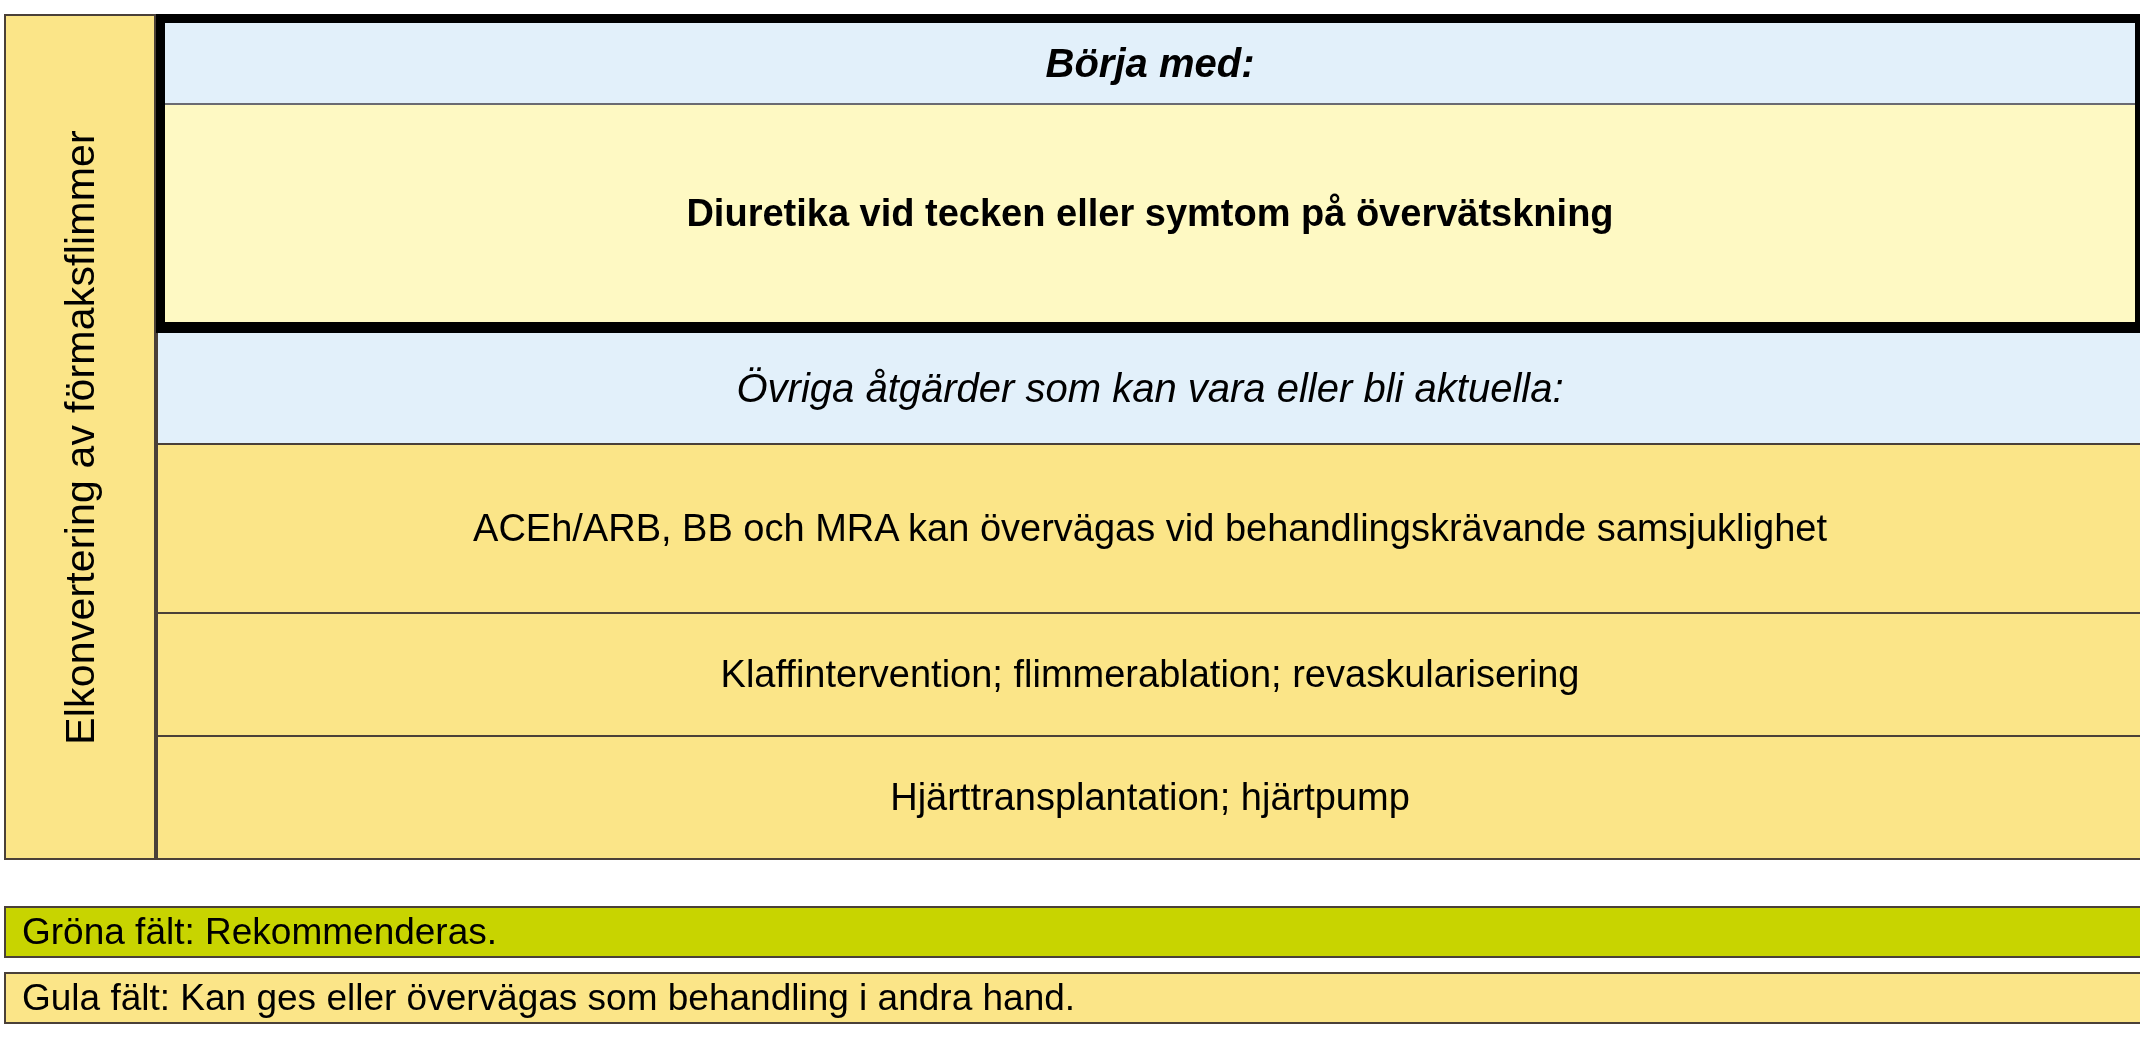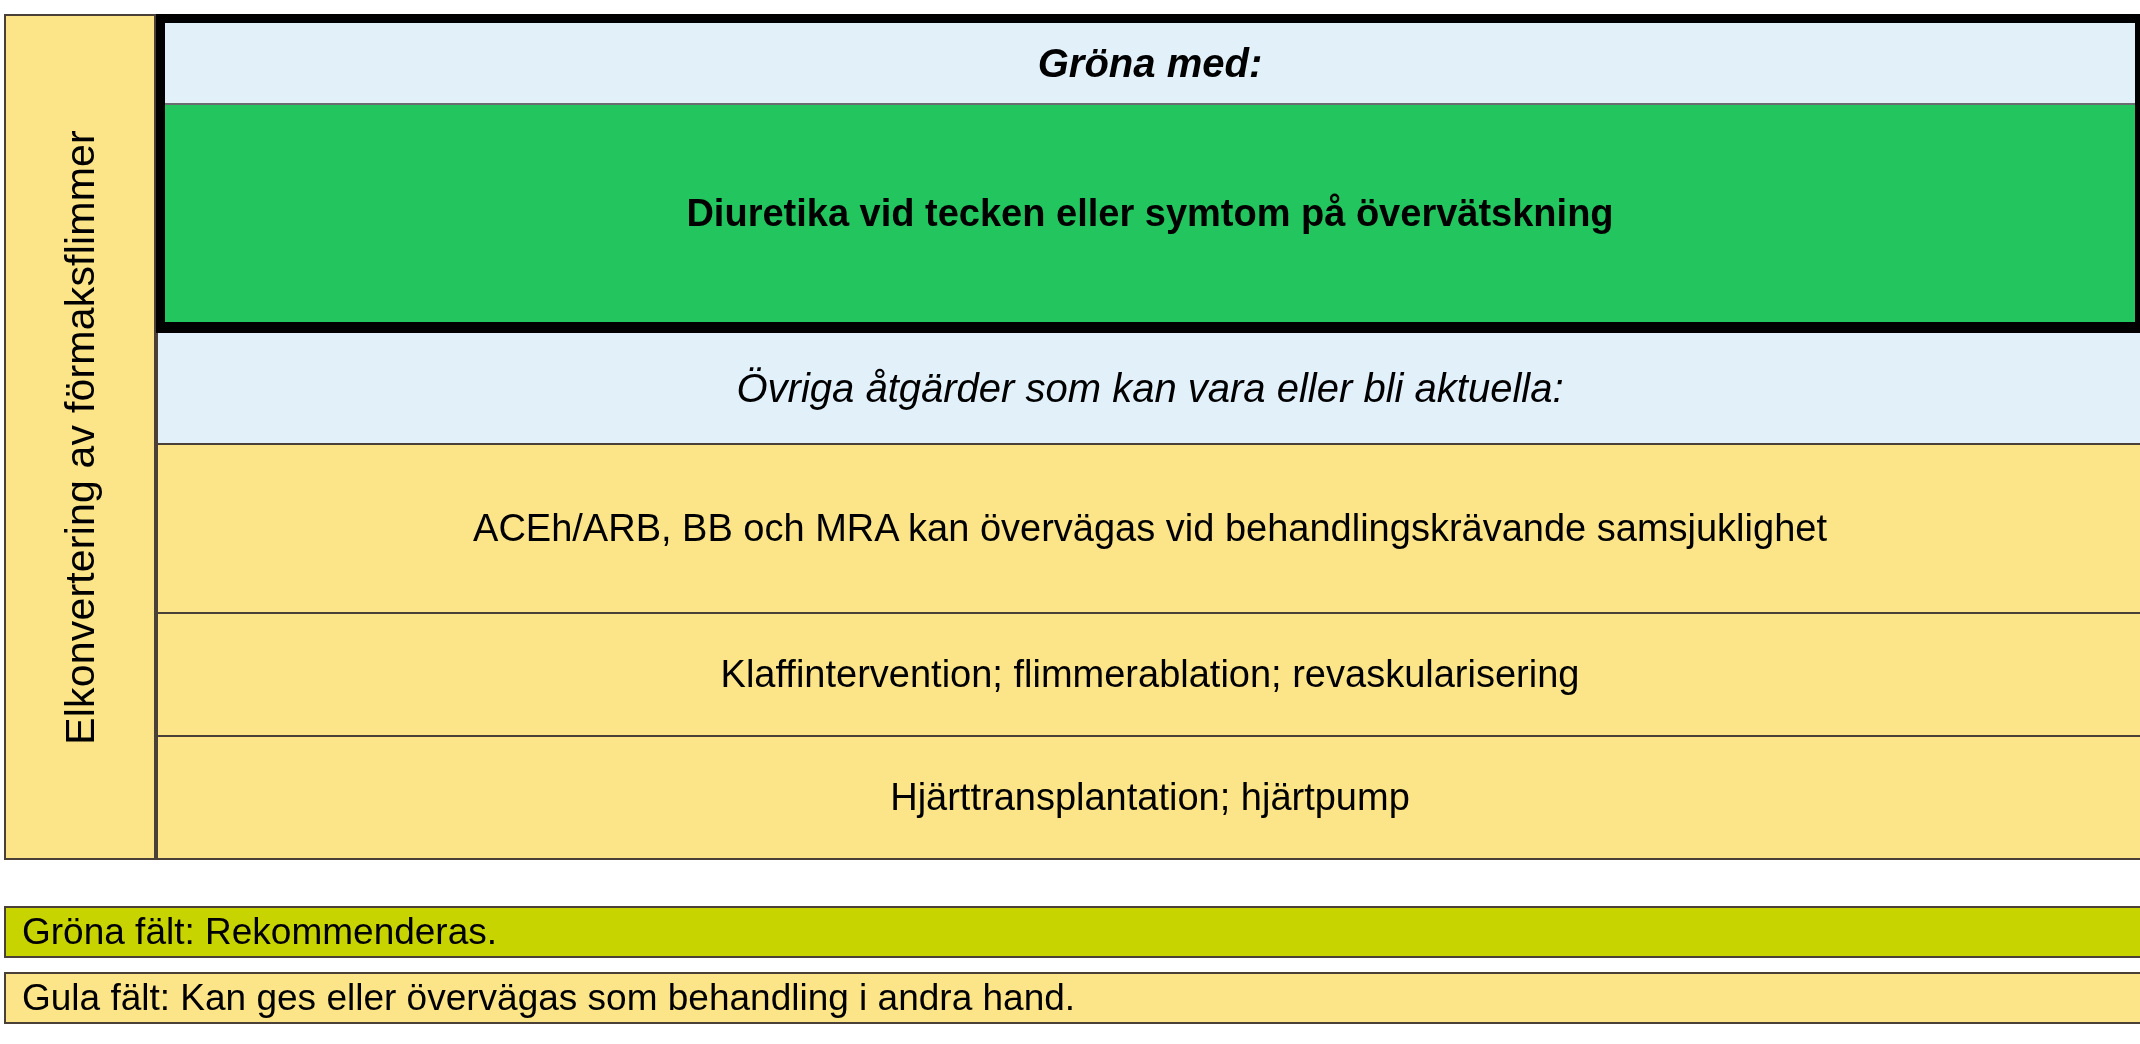--- a/index.html
+++ b/index.html
@@ -99,21 +99,21 @@
     flex: 1 1 auto;
     display: flex;
     border: none;
   }
   .green-cell {
     flex: 1 1 0;
     display: flex;
     align-items: center;
     justify-content: center;
     text-align: center;
-    background: #22c55e;
+    background: #fef9c3;
   }
   .green-cell + .green-cell {
     border-left: 3px solid #55555c;
   }
 
   .hdr-blue-2 {
     height: 112px;
     flex: 0 0 112px;
     border-top: none;
   }
@@ -170,21 +170,21 @@
 
   <div class="table-wrap">
 
     <div class="side-label">
       <div class="side-label-text">Elkonvertering av förmaksflimmer</div>
     </div>
 
     <div class="rows">
 
       <div class="start-block">
-        <div class="row blue hdr-blue-top t-italic-bold">Gröna med:</div>
+        <div class="row blue hdr-blue-top t-italic-bold">Börja med:</div>
 
         <div class="green-strip">
           <div class="green-cell t-bold">Diuretika vid tecken eller symtom på övervätskning</div>
         </div>
       </div>
 
       <div class="row blue hdr-blue-2 t-italic">Övriga åtgärder som kan vara eller bli aktuella:</div>
 
       <div class="row yellow r-yellow-1 t-reg">ACEh/ARB, BB och MRA kan övervägas vid behandlingskrävande samsjuklighet</div>
 

